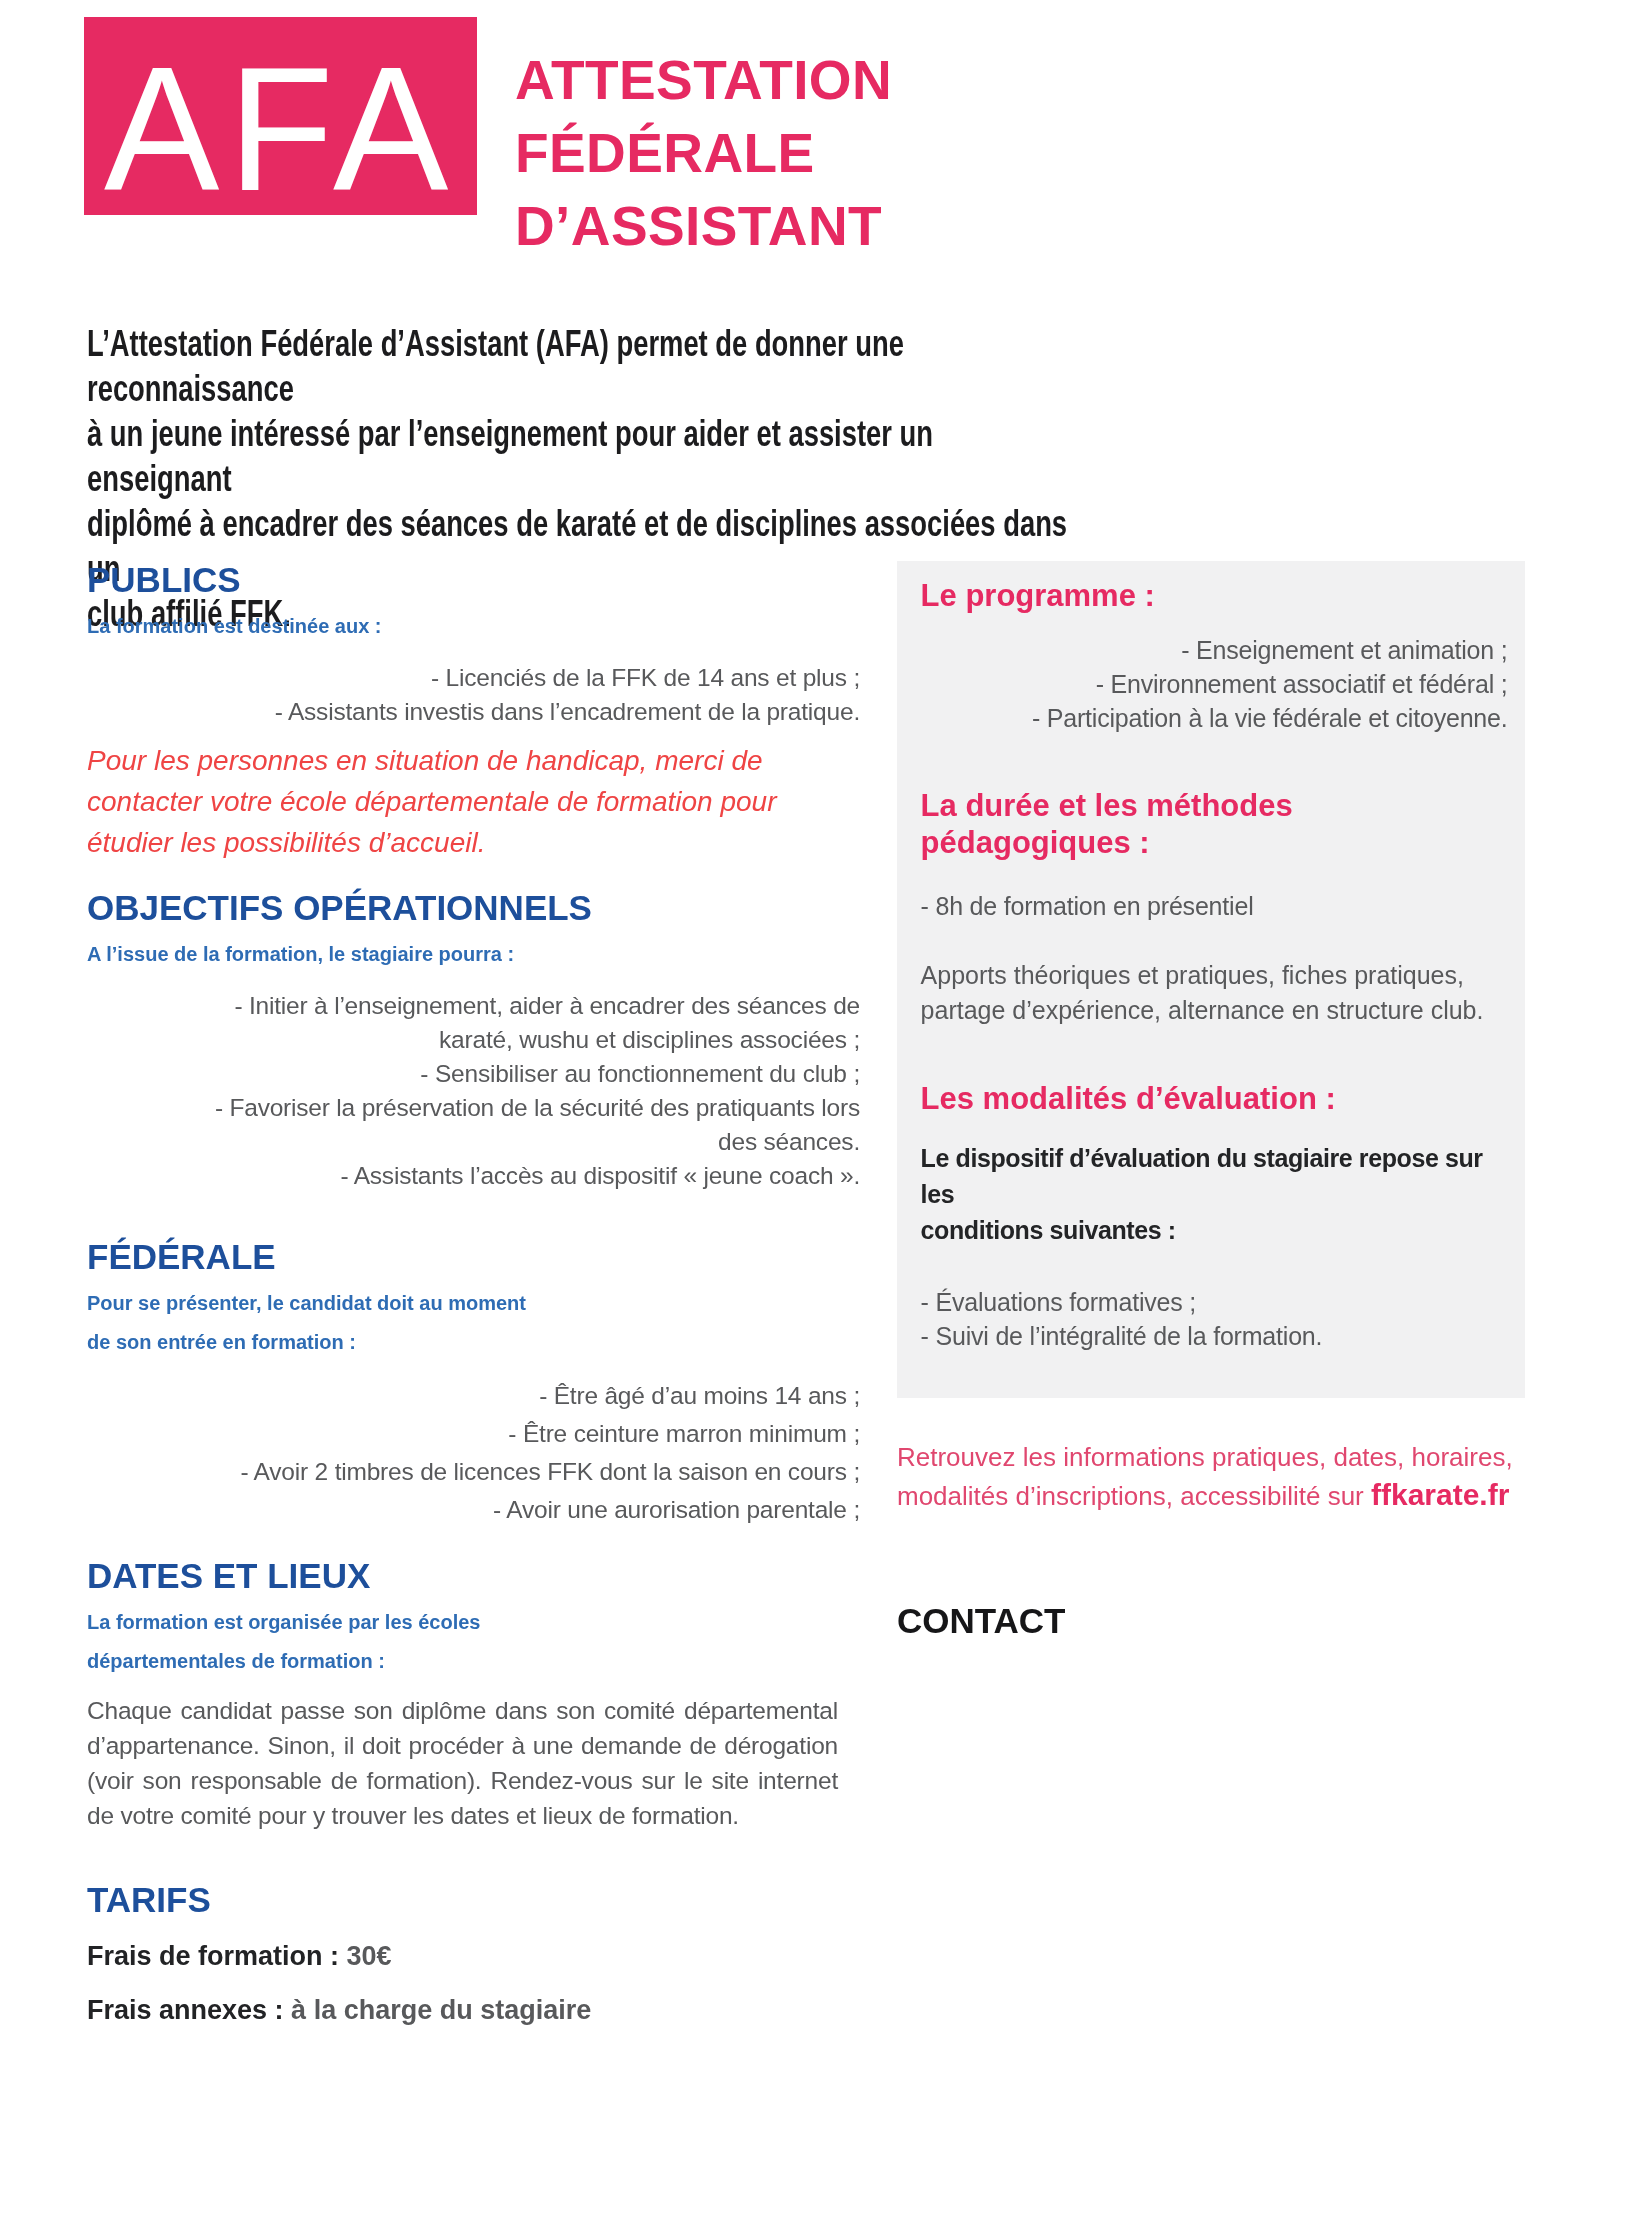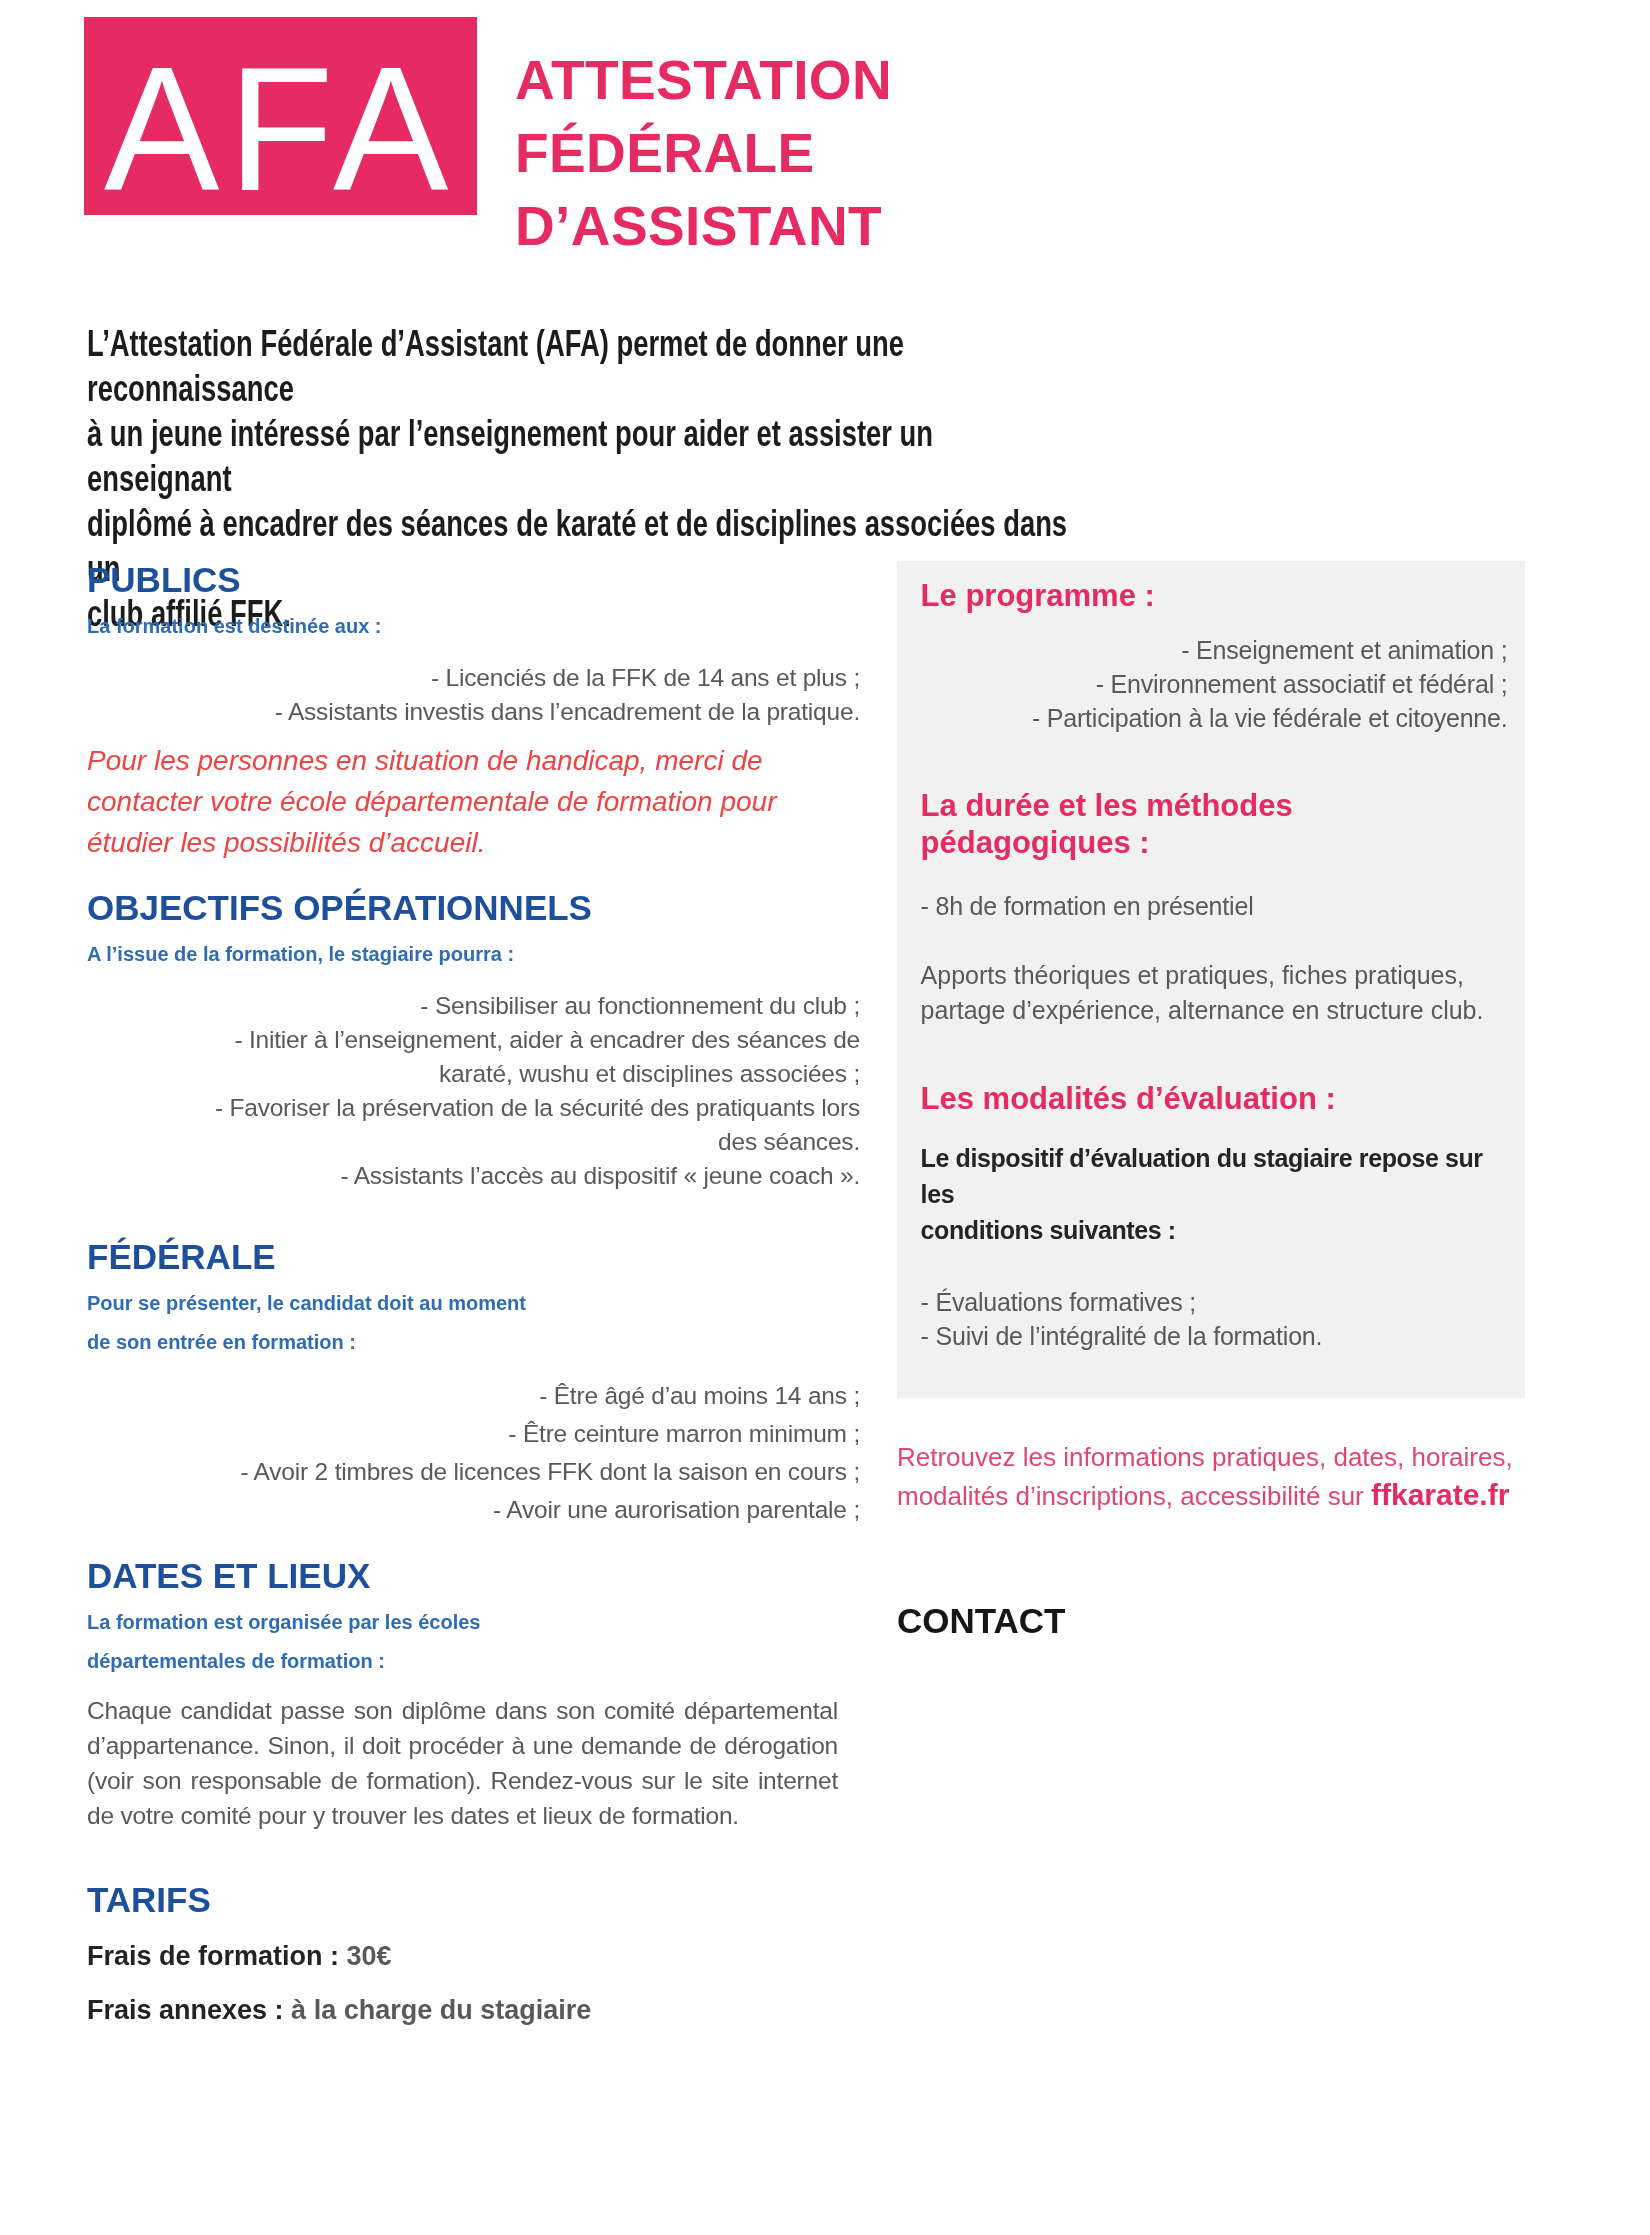--- a/index.html
+++ b/index.html
@@ -130,23 +130,23 @@
       </div>
       <div class="note">Pour les personnes en situation de handicap, merci de
 contacter votre école départementale de formation pour
 étudier les possibilités d’accueil.</div>
     </section>
 
     <section class="sp1">
       <h2 class="sec-h">OBJECTIFS OPÉRATIONNELS</h2>
       <div class="sec-sub">A l’issue de la formation, le stagiaire pourra :</div>
       <div class="bullets">
-        <div class="b-line">- Sensibiliser au fonctionnement du club ;</div>
         <div class="b-line">- Initier à l’enseignement, aider à encadrer des séances de
 karaté, wushu et disciplines associées ;</div>
+        <div class="b-line">- Sensibiliser au fonctionnement du club ;</div>
         <div class="b-line">- Favoriser la préservation de la sécurité des pratiquants lors
 des séances.</div>
         <div class="b-line">- Assistants l’accès au dispositif « jeune coach ».</div>
       </div>
     </section>
 
     <section class="sp2">
       <h2 class="sec-h">FÉDÉRALE</h2>
       <div class="sec-sub">Pour se présenter, le candidat doit au moment
 de son entrée en formation :</div>

